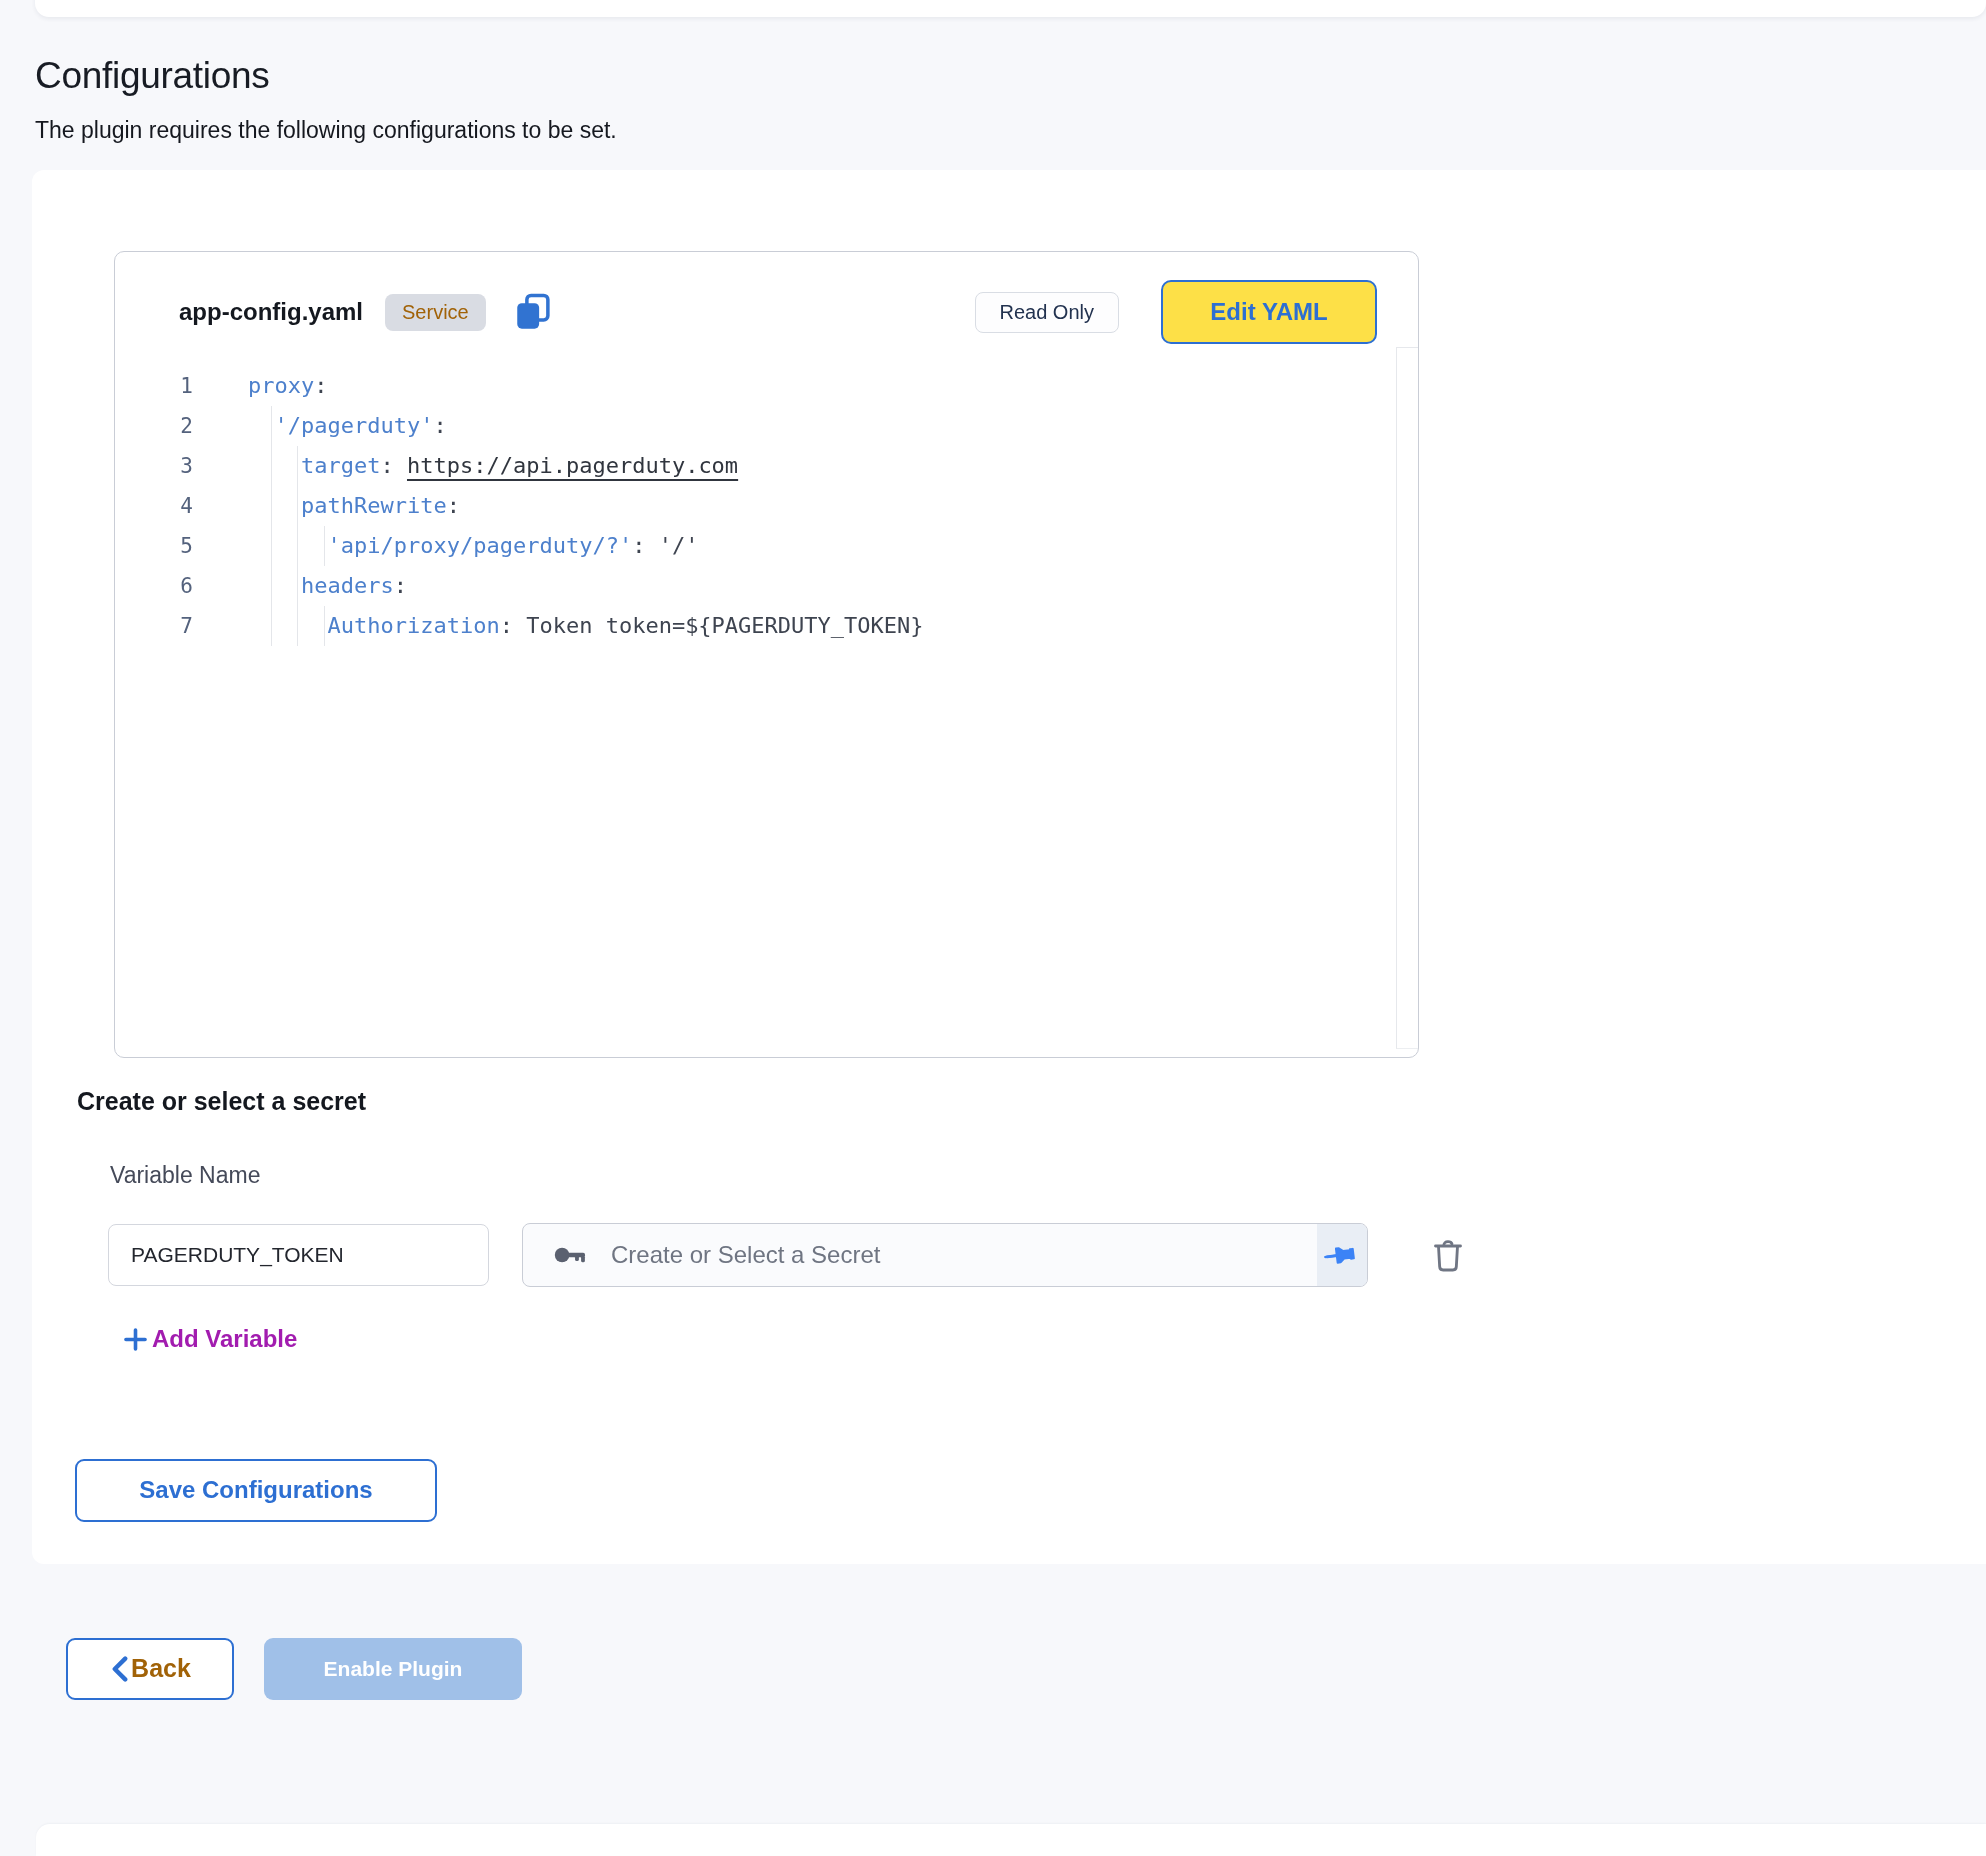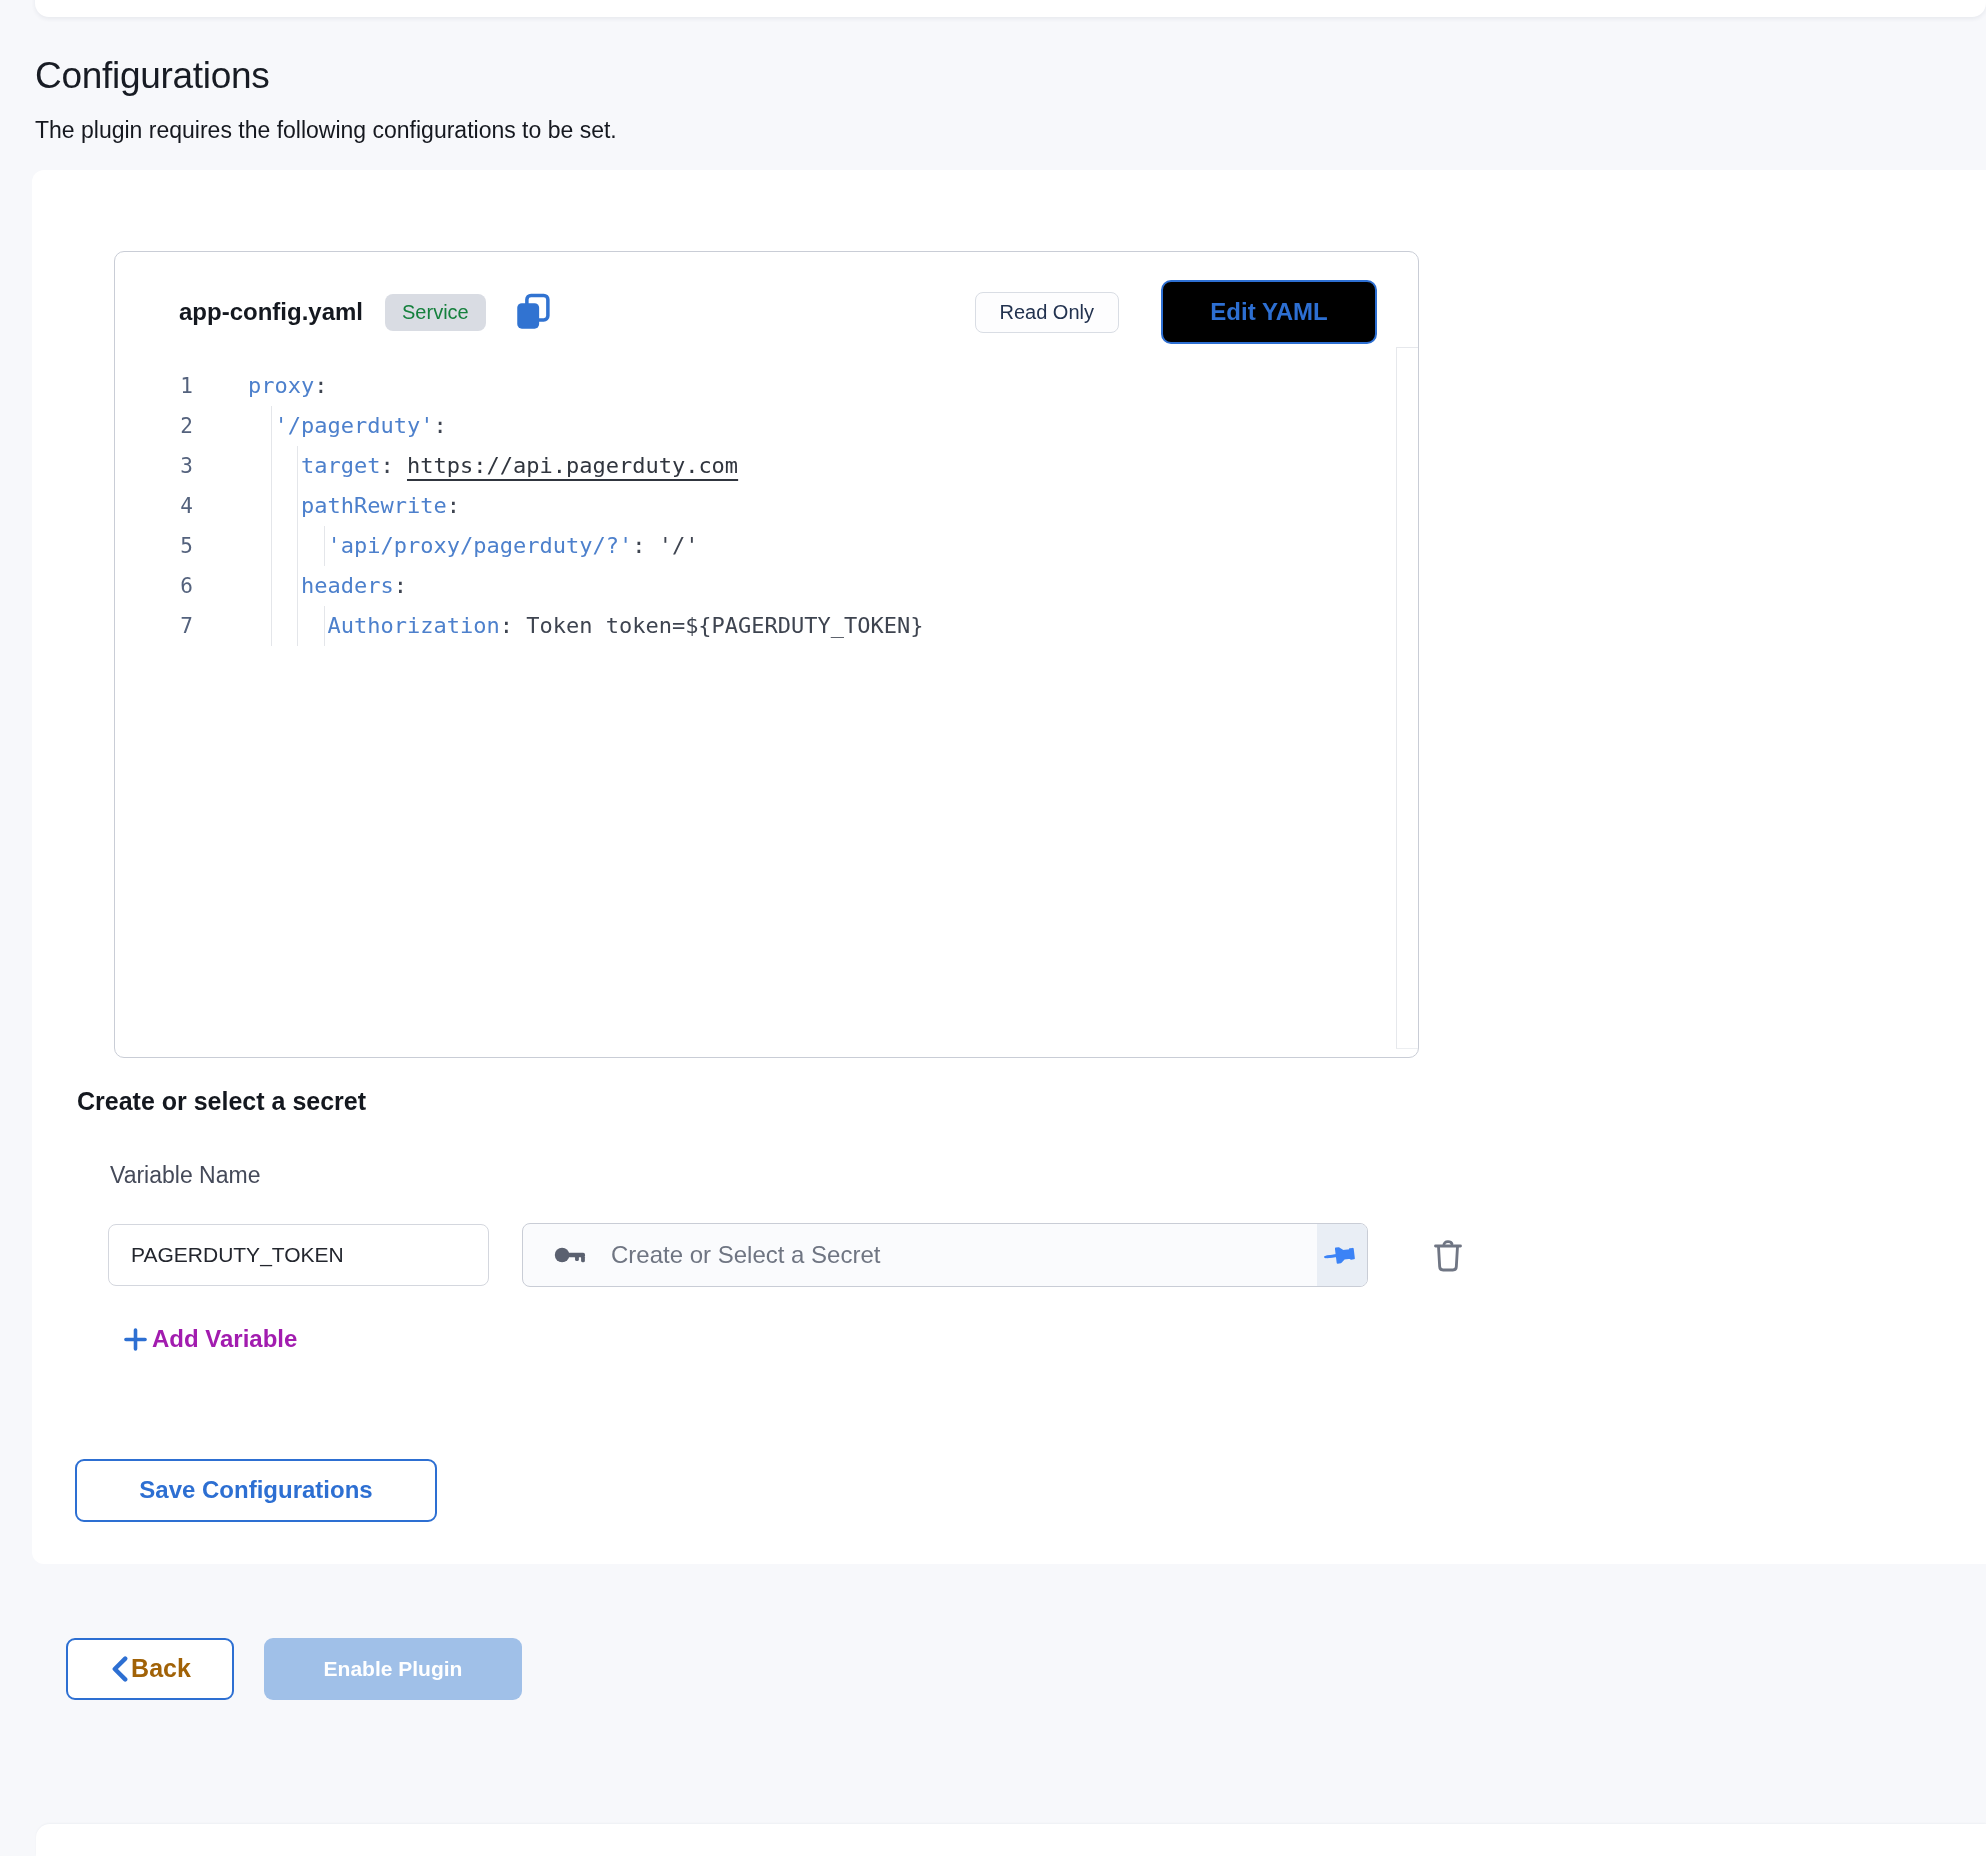--- a/index.html
+++ b/index.html
@@ -8,29 +8,29 @@
     border-radius:0 0 14px 14px;box-shadow:0 2px 4px rgba(23,43,77,.07);}
   .page-title{margin:0;padding:55px 0 0 35px;font-size:37px;font-weight:400;letter-spacing:-.3px;}
   .page-subtitle{margin:20px 0 0 35px;font-size:23px;color:#15181f;}
   .panel{margin:26px 0 0 32px;background:#fff;border-radius:12px 0 0 12px;
     padding-bottom:42px;min-height:1200px;box-sizing:border-box;}
   
   .editor-card{position:relative;margin-left:82px;top:81px;width:1305px;height:807px;
     border:1.5px solid #c9cdd6;border-radius:10px;background:#fff;box-sizing:border-box;margin-bottom:110px;}
   .editor-header{display:flex;align-items:center;padding:28px 41px 0 64px;}
   .editor-title{font-size:24px;font-weight:700;color:#14181f;}
-  .service-badge{margin-left:22px;background:#d9dce3;color:#15803d;font-size:20px;
+  .service-badge{margin-left:22px;background:#d9dce3;color:#a16207;font-size:20px;
     padding:7px 17px;border-radius:8px;}
   .copy-btn{margin-left:26px;width:42px;height:42px;border:none;background:transparent;
     cursor:pointer;display:flex;align-items:center;justify-content:center;padding:0;}
   .header-spacer{flex:1;}
   .readonly-badge{border:1.5px solid #d9dde4;border-radius:8px;background:#fdfdfe;
     color:#22324f;font-size:20px;padding:8px 24px;}
   .edit-yaml-btn{margin-left:42px;min-width:216px;height:64px;border:2.5px solid #2d6fd2;
-    border-radius:10px;background:#000000;color:#2d6fd2;font-size:24px;font-weight:700;
+    border-radius:10px;background:#fde047;color:#2d6fd2;font-size:24px;font-weight:700;
     font-family:"Liberation Sans",sans-serif;cursor:pointer;}
   .code-region{display:flex;margin-top:22px;}
   .code-gutter{width:78px;text-align:right;font-family:"DejaVu Sans Mono",monospace;
     font-size:21px;line-height:40px;color:#54627d;}
   .code-lines{margin-left:55px;font-family:"DejaVu Sans Mono",monospace;font-size:22px;
     line-height:40px;white-space:pre;}
   .code-line{position:relative;}
   .guide{position:absolute;top:0;bottom:0;width:0;border-left:1.5px solid #e4e6ea;}
   .code-content{display:inline-block;}
   .tok-key{color:#4d80cc;}

